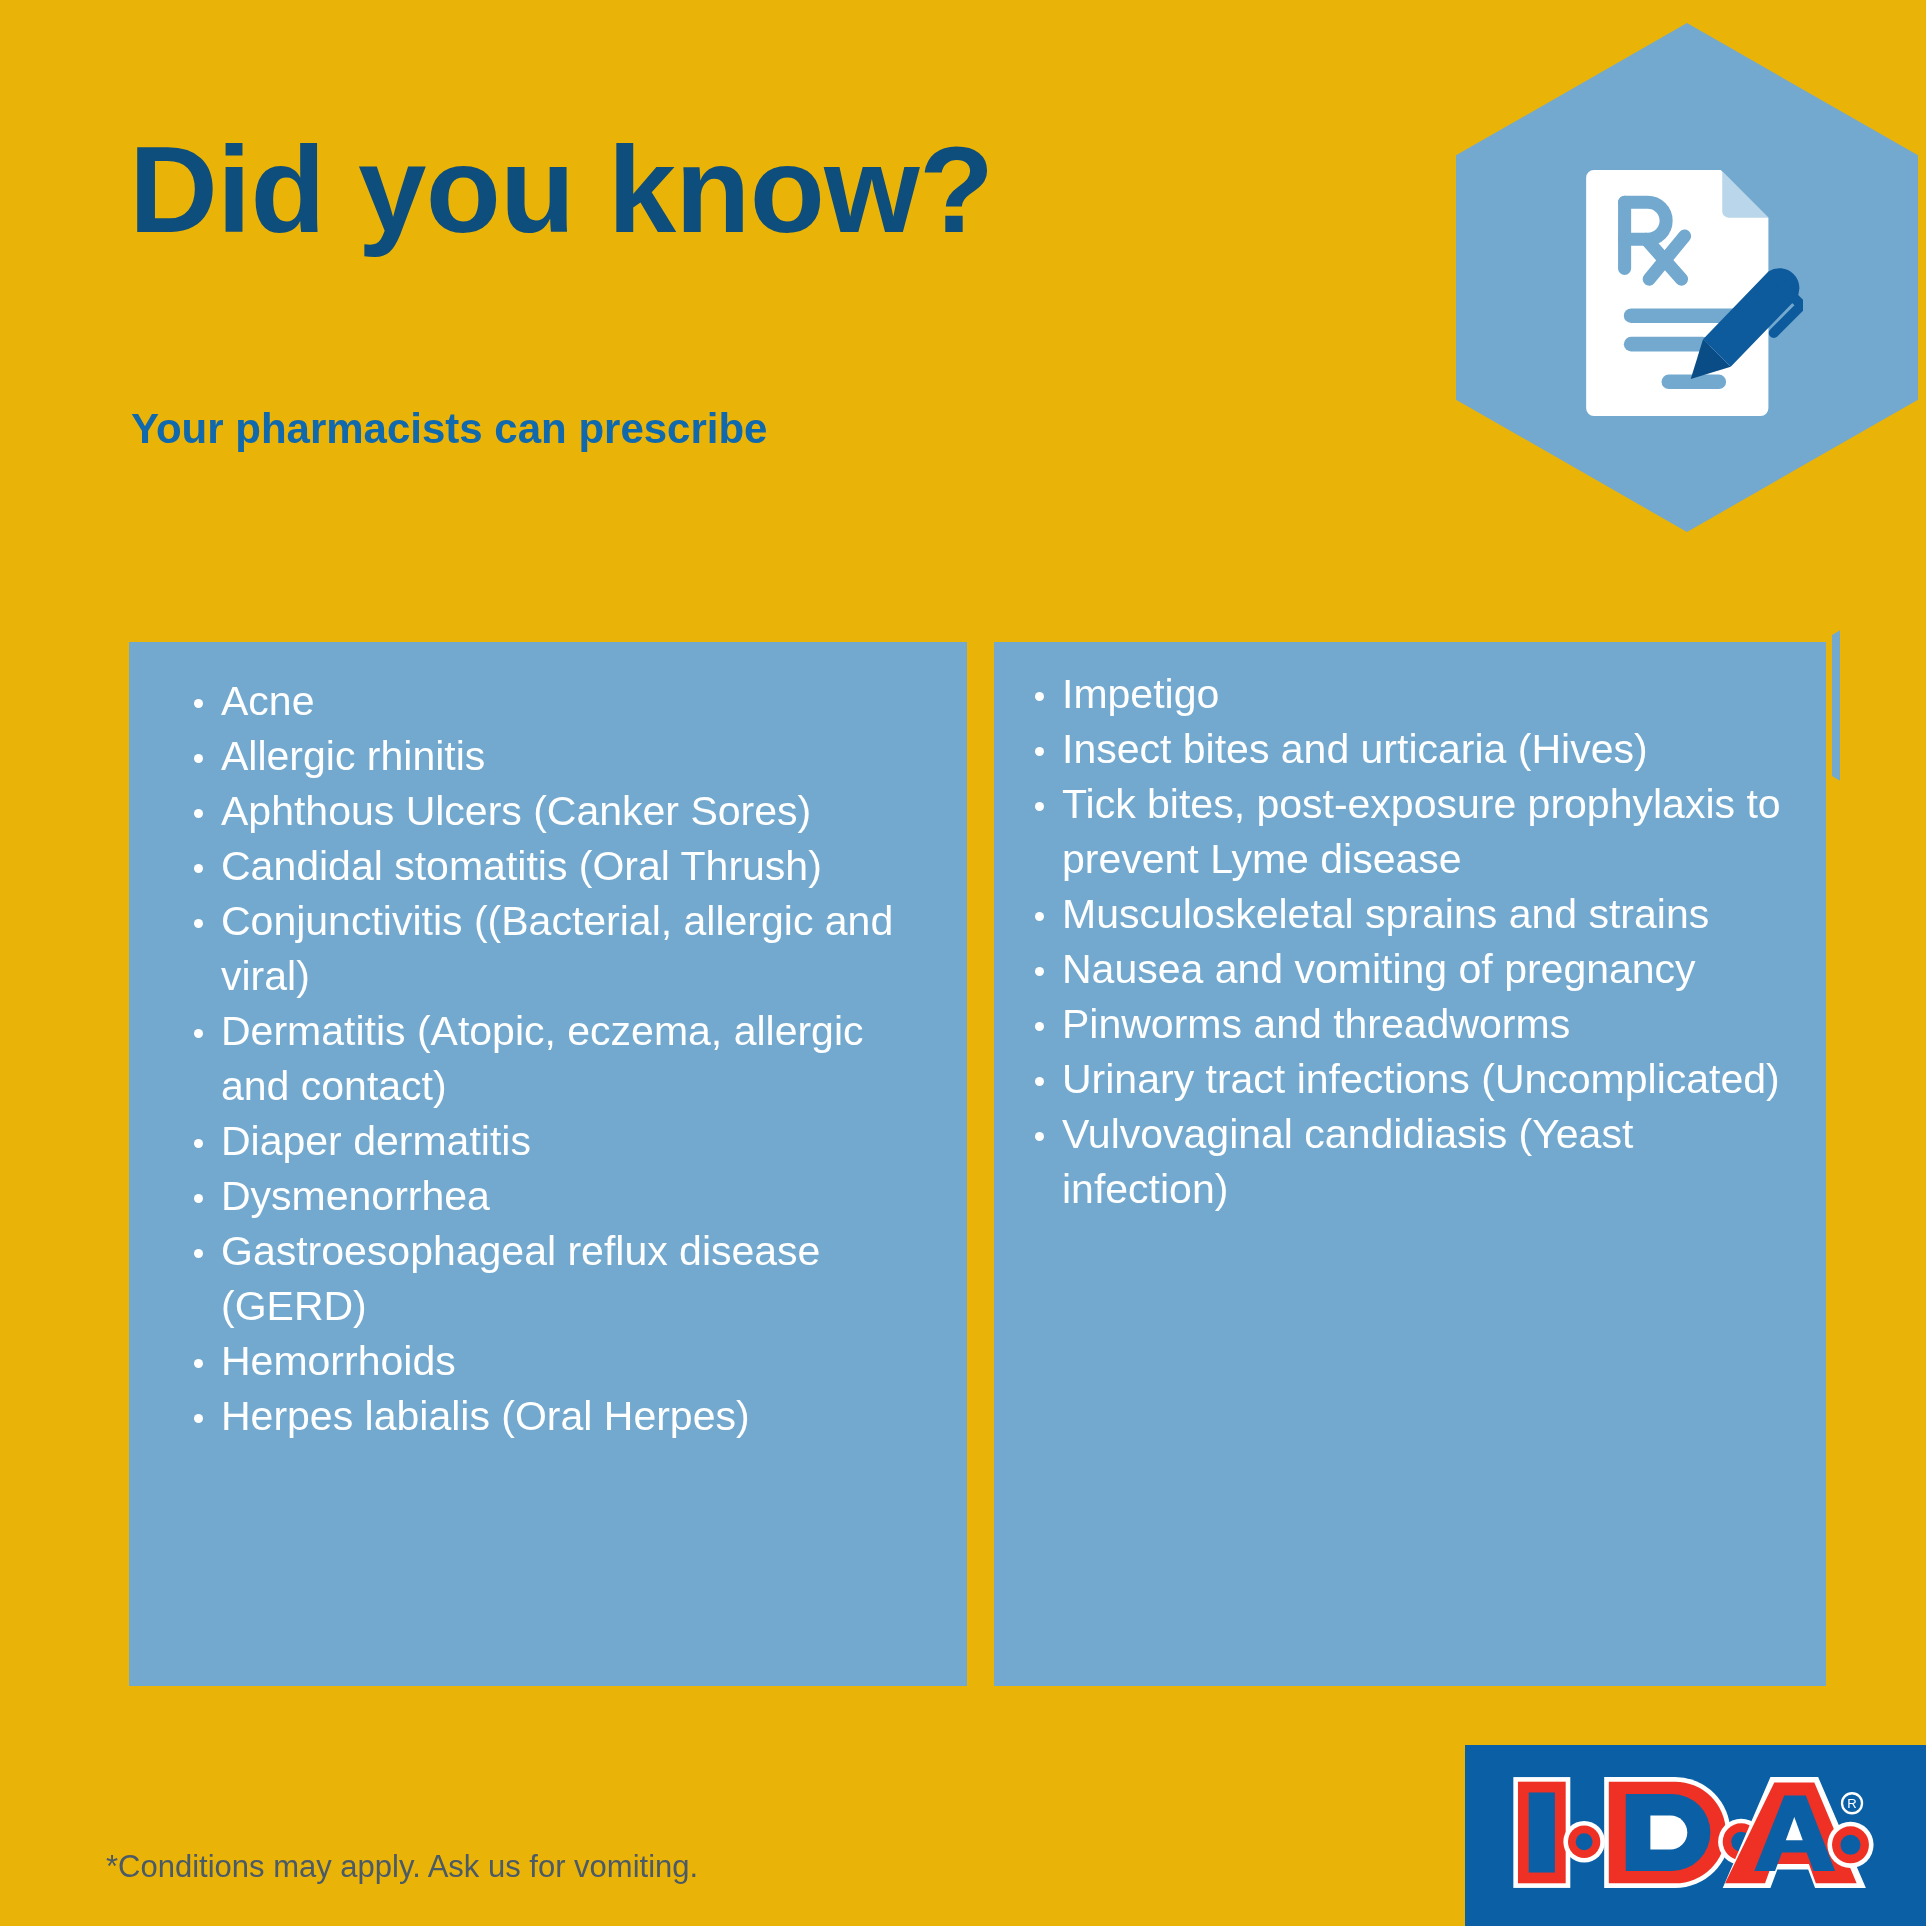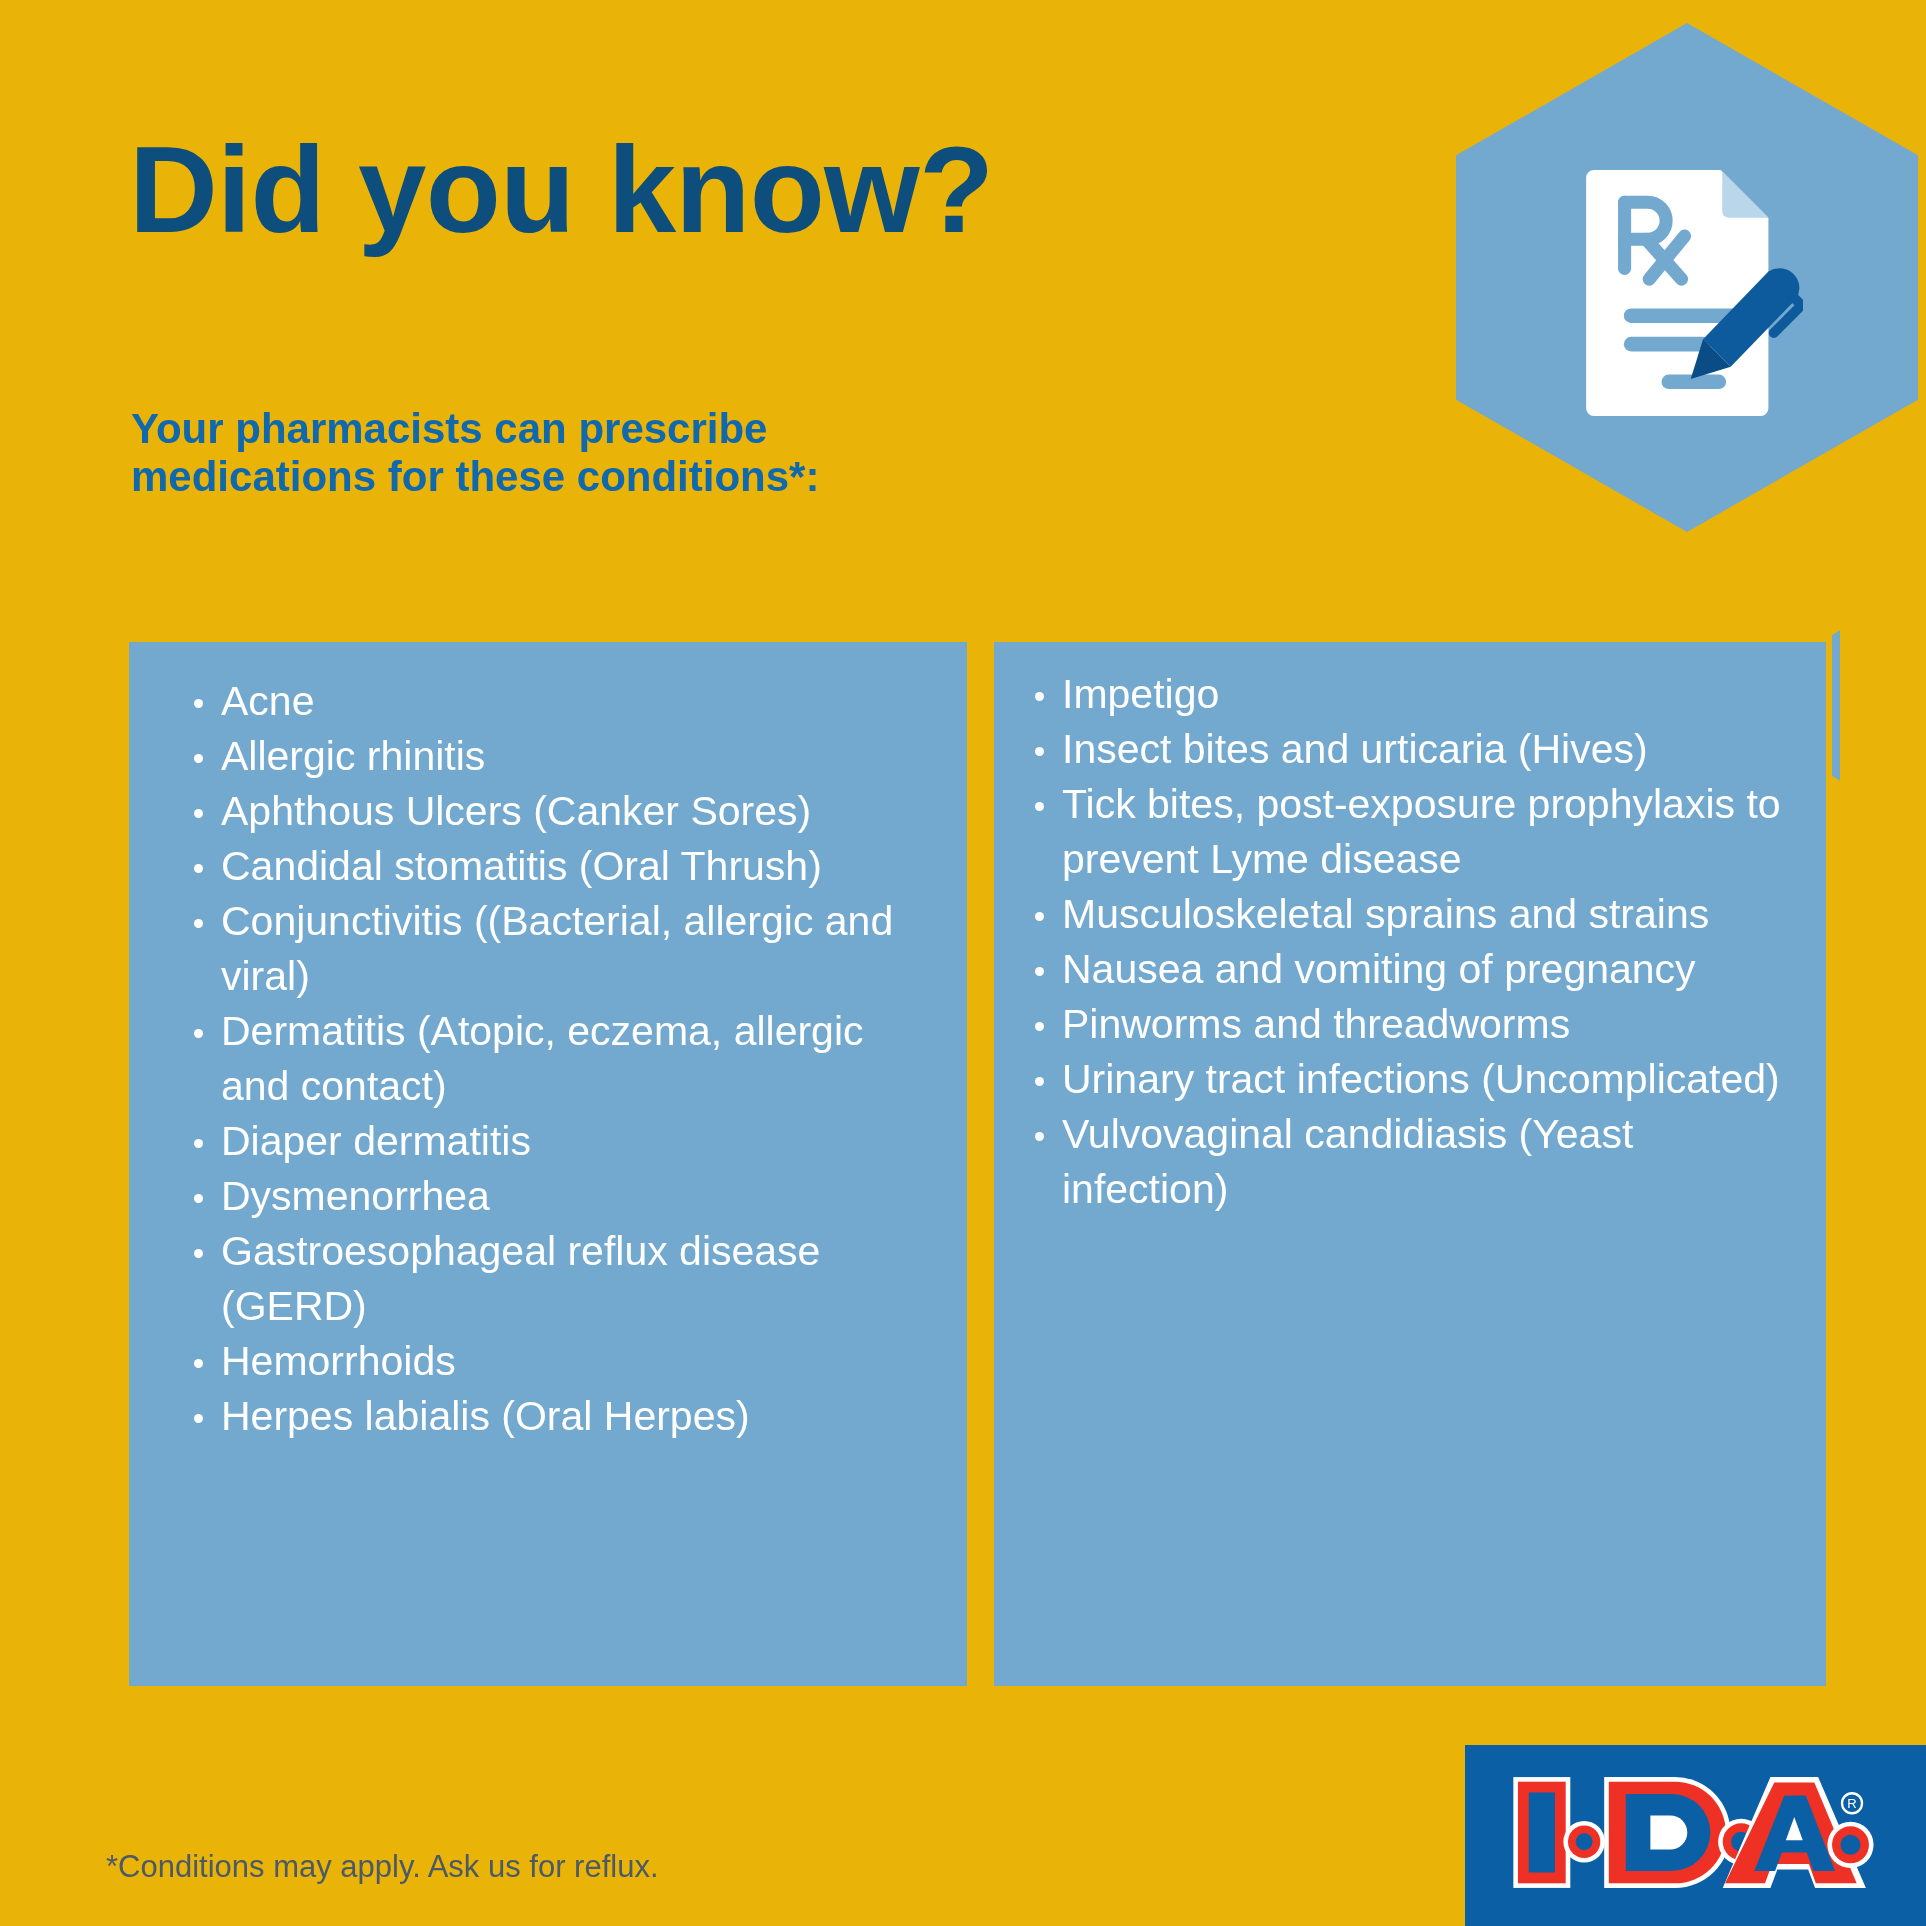--- a/index.html
+++ b/index.html
@@ -183,21 +183,20 @@
       <path d="M245 142 a26 26 0 0 1 36 36 L196 266 l-36 -36 z" fill="#0d5a9c"></path>
       <path d="M160 230 l36 36 l-52 16 z" fill="#0a4c85"></path>
       <path d="M262 160 l26 26 l-36 36" fill="none" stroke="#0d5a9c" stroke-width="13" stroke-linecap="round"></path>
     </g>
   </svg>
 
   <div class="headline">Did you know?</div>
 
   <div class="subhead">
     <span class="line">Your pharmacists can prescribe</span>
-    <span class="line">medications for these conditions*:</span>
   </div>
 
   <div class="panel panel-left">
     <ul class="cond-list">
       <li class="cond-item">Acne</li>
       <li class="cond-item">Allergic rhinitis</li>
       <li class="cond-item">Aphthous Ulcers (Canker Sores)</li>
       <li class="cond-item">Candidal stomatitis (Oral Thrush)</li>
       <li class="cond-item">Conjunctivitis ((Bacterial, allergic and viral)</li>
       <li class="cond-item">Dermatitis (Atopic, eczema, allergic and contact)</li>
@@ -215,21 +214,21 @@
       <li class="cond-item">Insect bites and urticaria (Hives)</li>
       <li class="cond-item">Tick bites, post-exposure prophylaxis to prevent Lyme disease</li>
       <li class="cond-item">Musculoskeletal sprains and strains</li>
       <li class="cond-item">Nausea and vomiting of pregnancy</li>
       <li class="cond-item">Pinworms and threadworms</li>
       <li class="cond-item">Urinary tract infections (Uncomplicated)</li>
       <li class="cond-item">Vulvovaginal candidiasis (Yeast infection)</li>
     </ul>
   </div>
 
-  <div class="footnote">*Conditions may apply. Ask us for reflux.</div>
+  <div class="footnote">*Conditions may apply. Ask us for vomiting.</div>
 
   <div class="logo-box">
     <svg class="logo-mark" viewBox="0 0 480 152" xmlns="http://www.w3.org/2000/svg">
 
       <g>
 
         <rect x="4" y="4" width="74" height="144" fill="#ffffff"></rect>
         <rect x="10" y="10" width="62" height="132" fill="#ee3124"></rect>
         <rect x="24" y="24" width="34" height="104" fill="#0b60a5"></rect>
 

